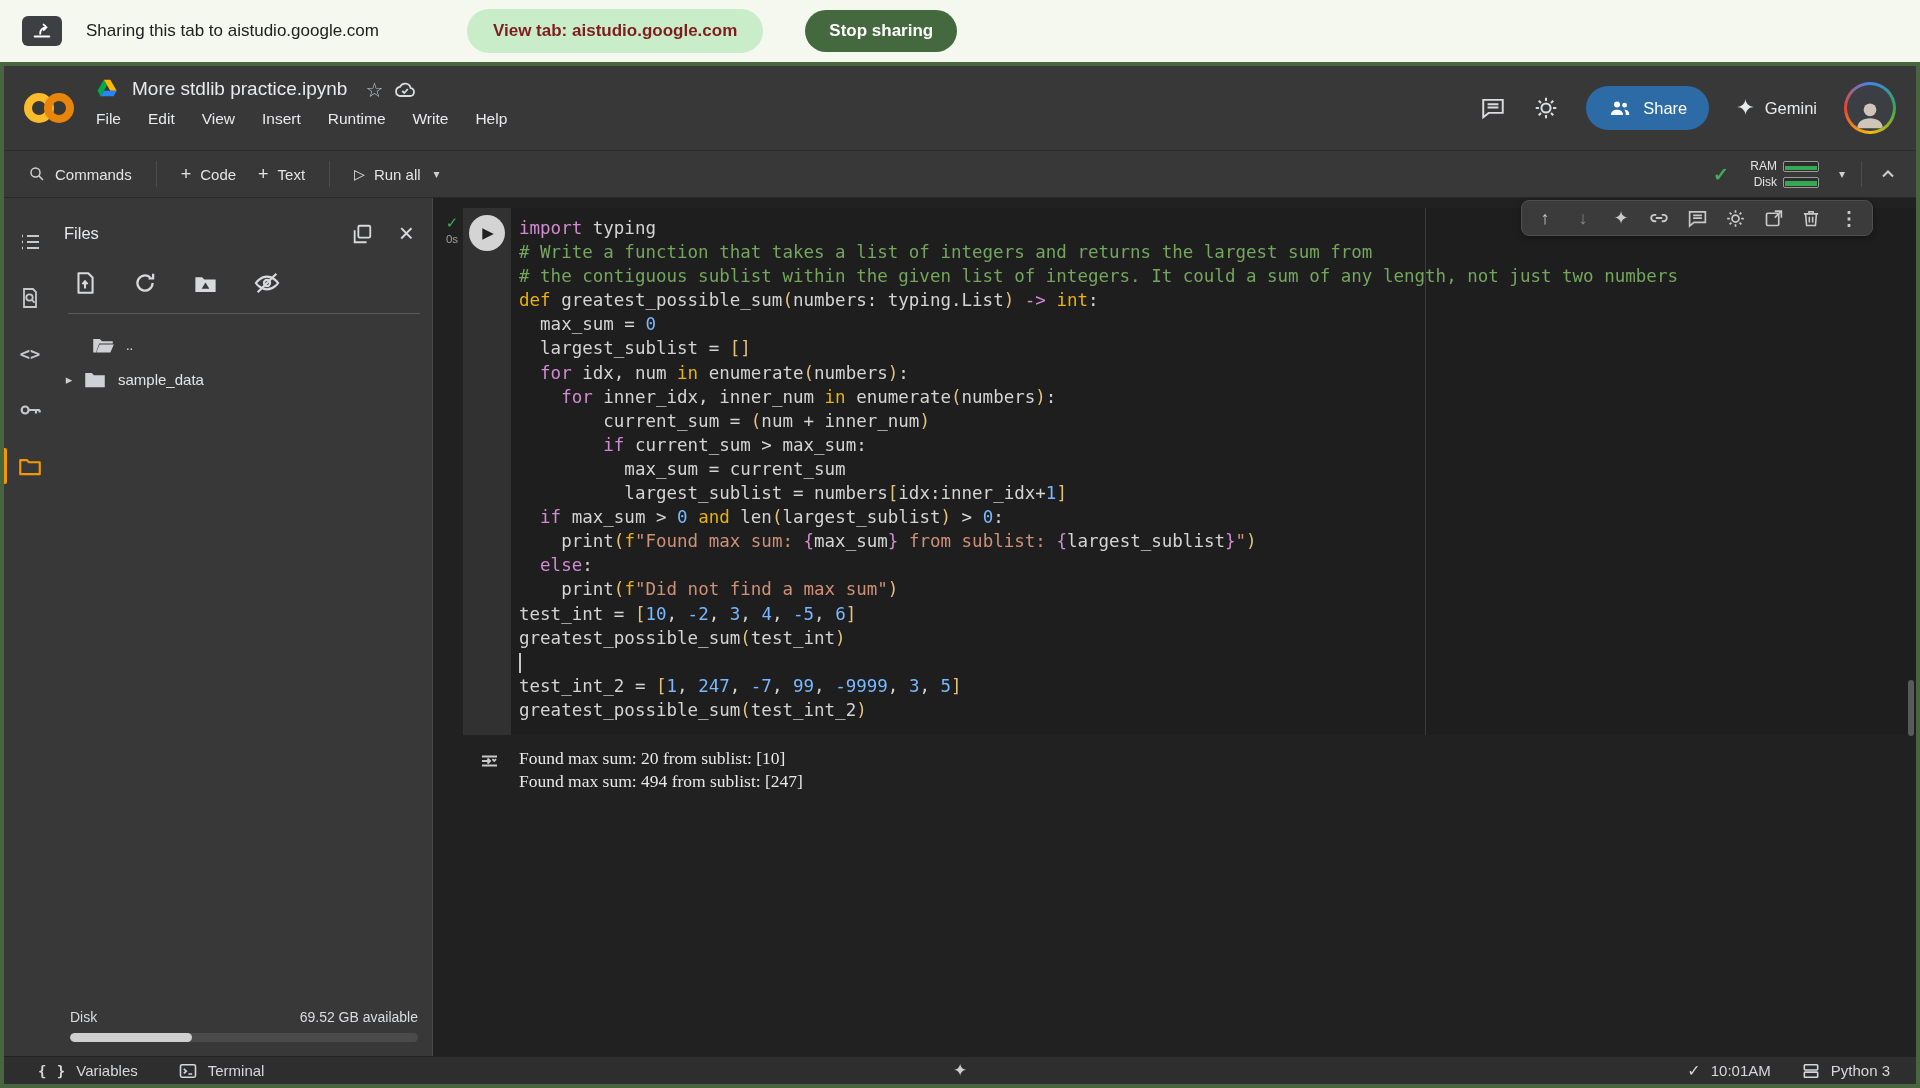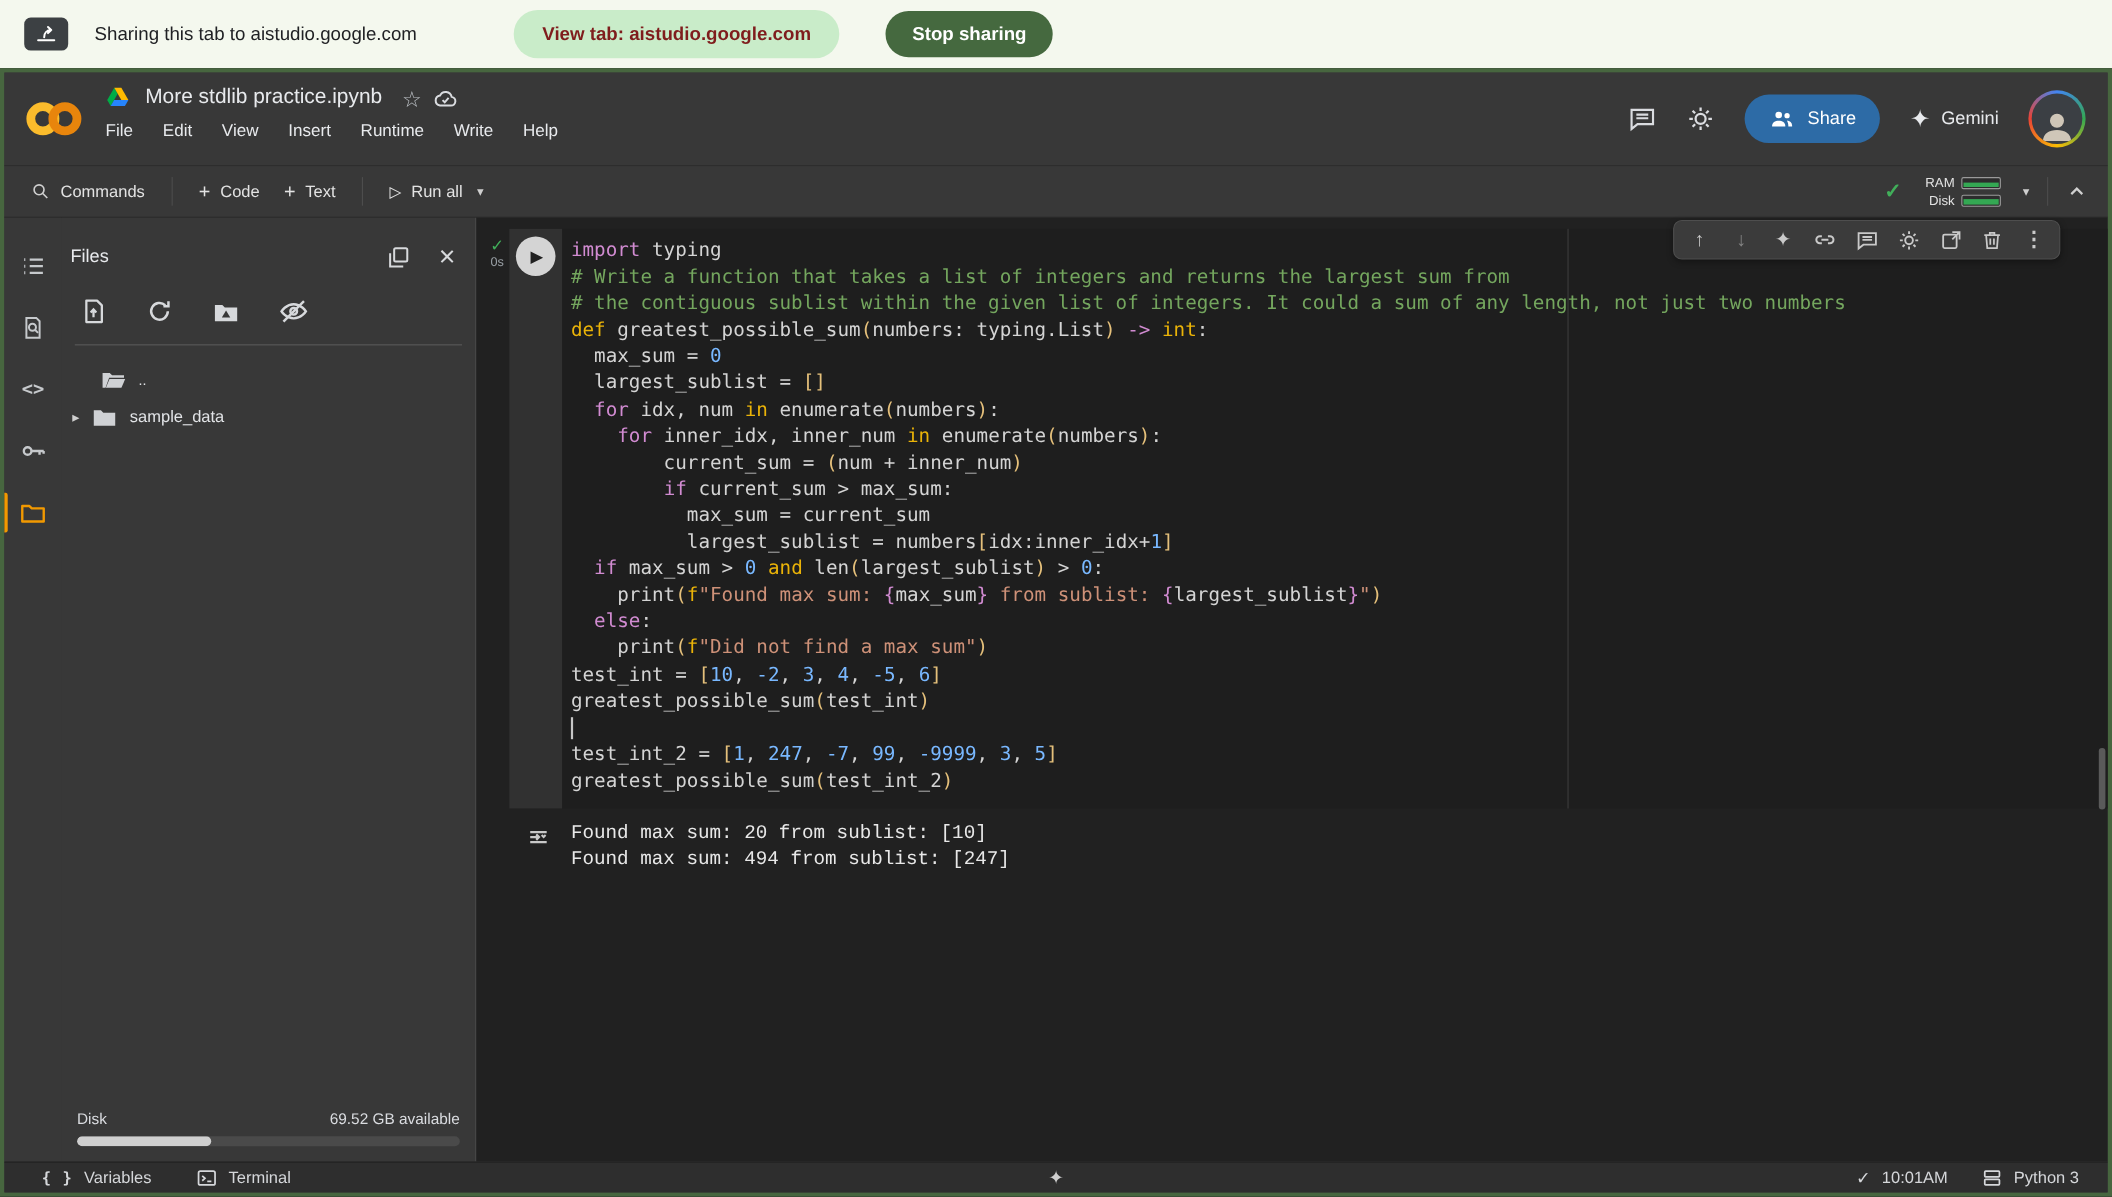--- a/index.html
+++ b/index.html
@@ -139,21 +139,21 @@
   .tok-d{ color:#eab308; }
   .tok-t{ color:#eab308; }
   .tok-s{ color:#ce9178; }
   .tok-c{ color:#74a65e; }
   .tok-n{ color:#79b8ff; }
   .tok-b{ color:#e5c07b; }
   .tok-cur{ display:inline-block; width:2px; height:20px; background:#c6c6c6; vertical-align:middle; }
 
   .output-row{ display:flex; margin-top:12px; }
   .out-icon{ width:24px; margin-left:45px; flex:none; color:#c9c9c9; padding-top:3px; cursor:pointer; }
-  .out-lines{ margin-left:17px; font-family:Liberation Mono, monospace; font-size:17.5px; line-height:23.5px; color:#e8e8e8; white-space:pre; }
+  .out-lines{ margin-left:17px; font-family:Liberation Serif, serif; font-size:17.5px; line-height:23.5px; color:#e8e8e8; white-space:pre; }
 
   .vthumb{ position:absolute; right:2px; top:482px; width:6px; height:56px; background:#5a5a5a; border-radius:3px; }
 
   
   .statusbar{
     height:28px; flex:none; background:#2e2e2e; border-top:1px solid #222;
     display:flex; align-items:center; position:relative; color:#d5d7da; font-size:15px;
   }
   .sb-item{ display:flex; align-items:center; gap:10px; cursor:pointer; }
   .sb-left{ display:flex; align-items:center; gap:40px; margin-left:34px; }

